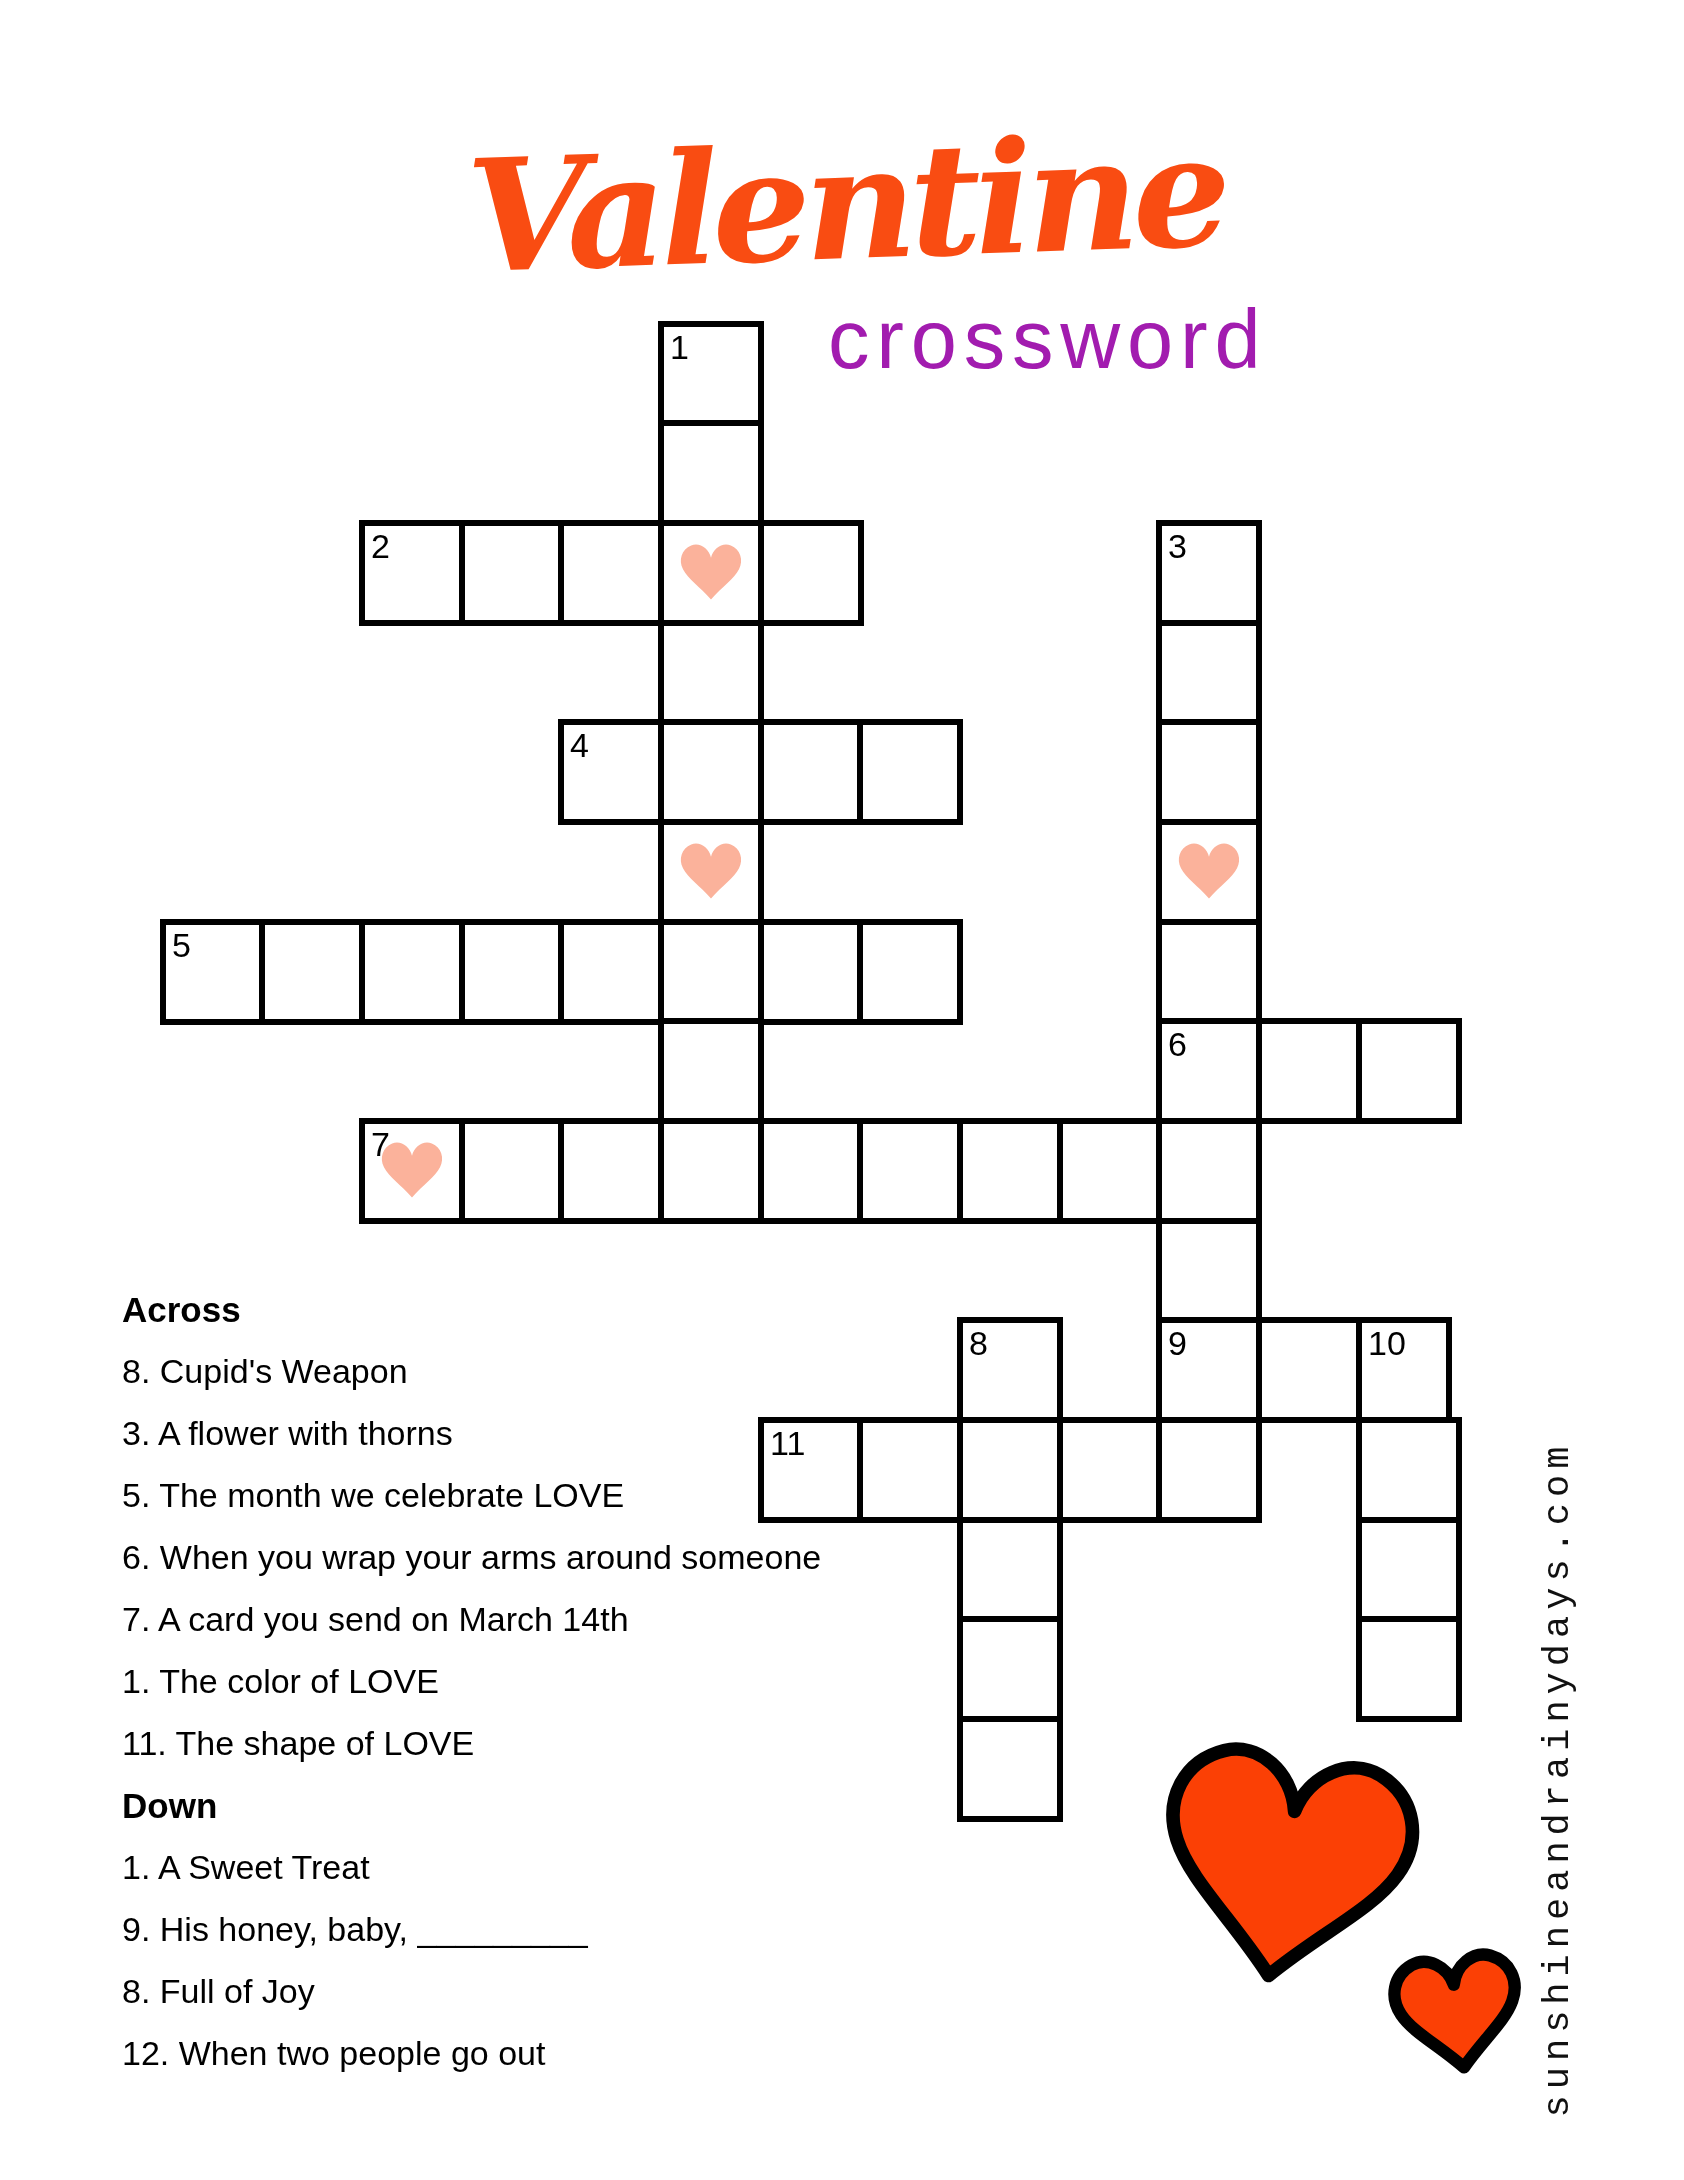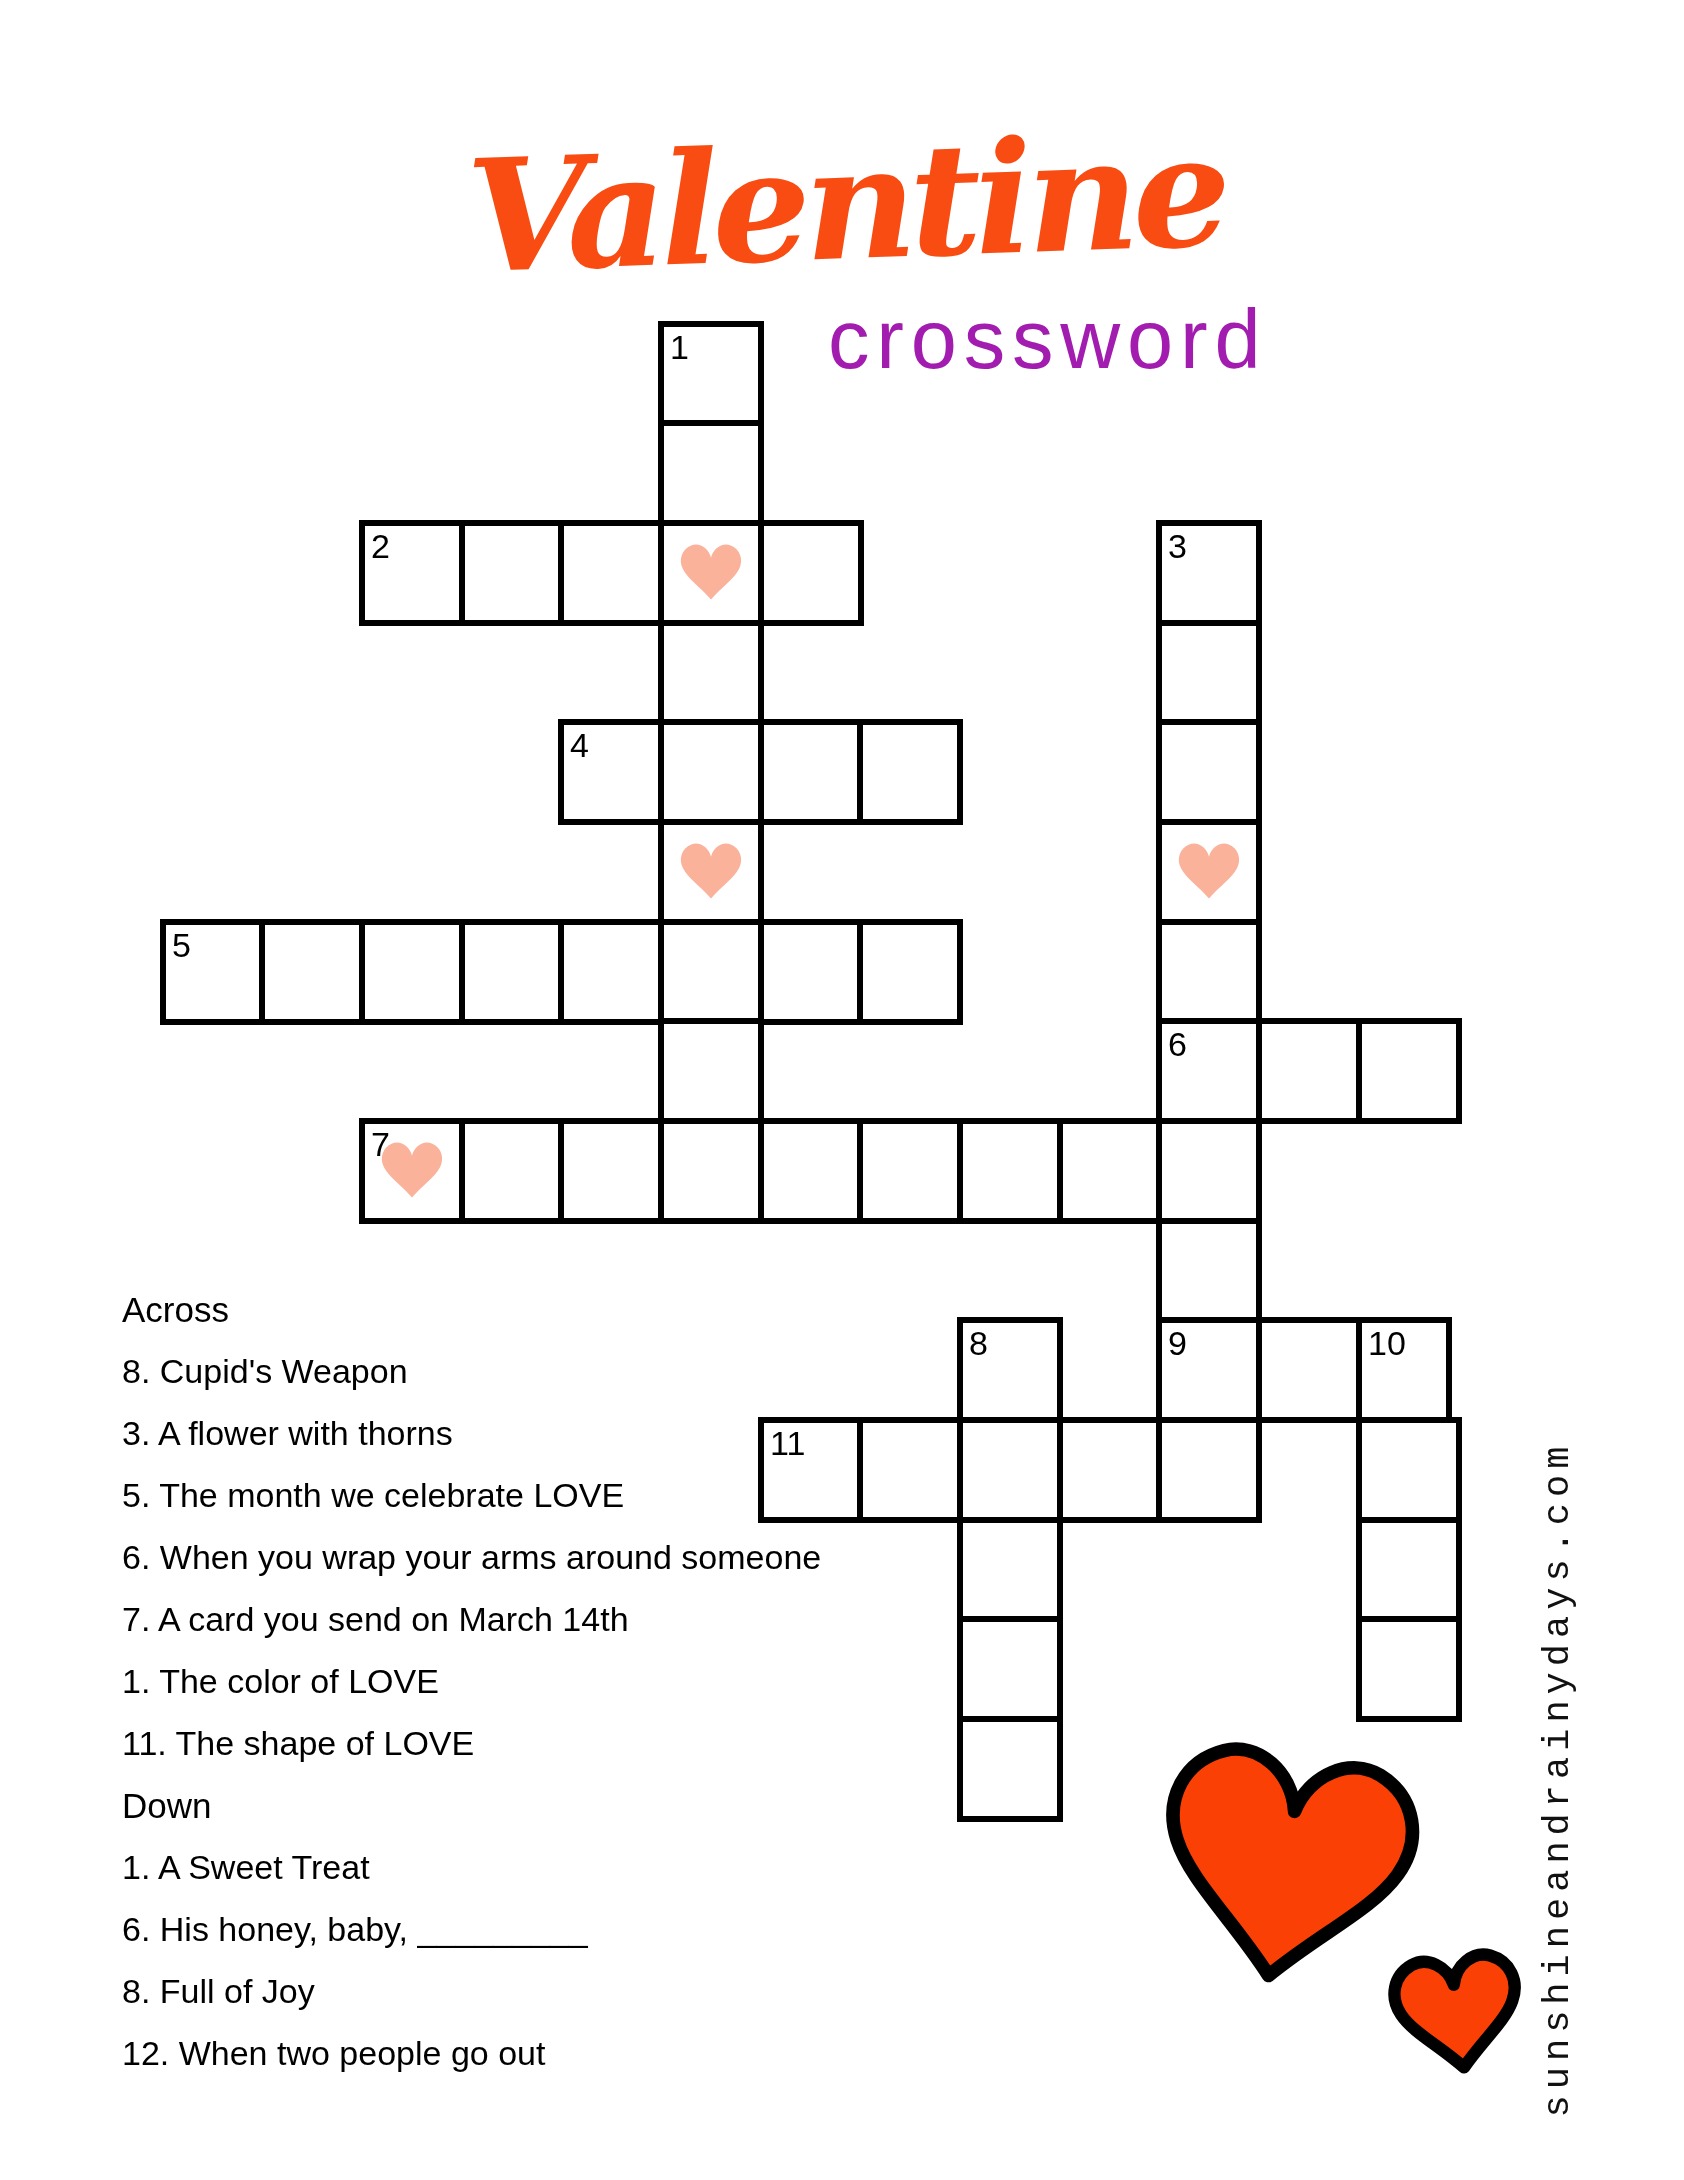--- a/index.html
+++ b/index.html
@@ -60,21 +60,21 @@
   }
 
   
   .clues {
     position: absolute;
     left: 122px; top: 1288px;
     width: 1065px;
     font-size: 34px;
     color: #000;
   }
-  .clue-heading { height: 62px; font-weight: normal; font-size: 35px; line-height: 1.25; }
+  .clue-heading { height: 62px; font-weight: bold; font-size: 35px; line-height: 1.25; }
   .clue-line { height: 62px; line-height: 1.25; white-space: nowrap; }
 
   
   .big-heart {
     position: absolute;
     left: 1123px; top: 1709px;
     width: 327px; height: 307px;
     transform: rotate(9deg);
   }
   .small-heart {
@@ -211,21 +211,21 @@
         <div class="clue-line">3. A flower with thorns</div>
         <div class="clue-line">5. The month we celebrate LOVE</div>
         <div class="clue-line">6. When you wrap your arms around someone</div>
         <div class="clue-line">7. A card you send on March 14th</div>
         <div class="clue-line">1. The color of LOVE</div>
         <div class="clue-line">11. The shape of LOVE</div>
       </div>
     <div class="clue-heading">Down</div>
     <div>
         <div class="clue-line">1. A Sweet Treat</div>
-        <div class="clue-line">6. His honey, baby, _________</div>
+        <div class="clue-line">9. His honey, baby, _________</div>
         <div class="clue-line">8. Full of Joy</div>
         <div class="clue-line">12. When two people go out</div>
       </div>
   </div>
 
   <div>
       <svg class="big-heart" viewBox="-10 -10 120 112" xmlns="http://www.w3.org/2000/svg">
         <path d="M50 27 C47 13 33 4 21 9 C7 15 2 30 9 44 C16 58 34 70 50 88 C66 70 84 58 91 44 C98 30 93 15 79 9 C67 4 53 13 50 27 Z" fill="#FB4005" stroke="#000000" stroke-width="5" stroke-linejoin="round"></path>
       </svg>
       <svg class="small-heart" viewBox="-10 -10 120 112" xmlns="http://www.w3.org/2000/svg">

